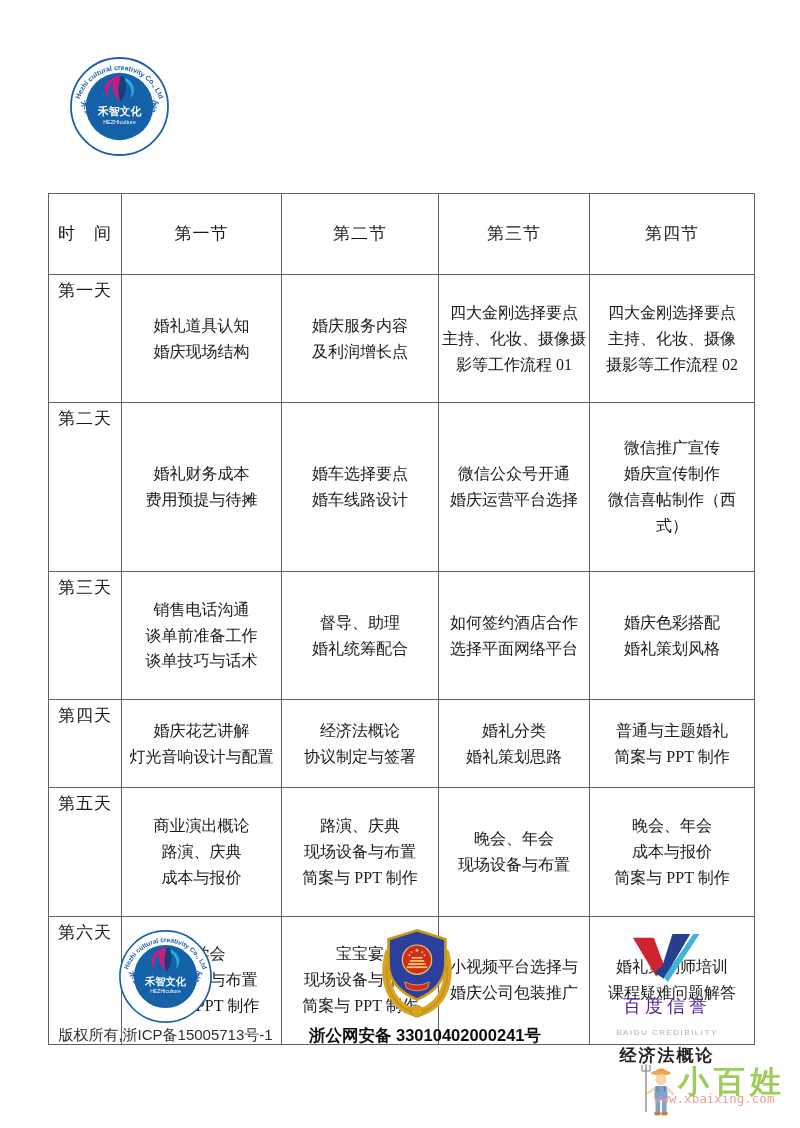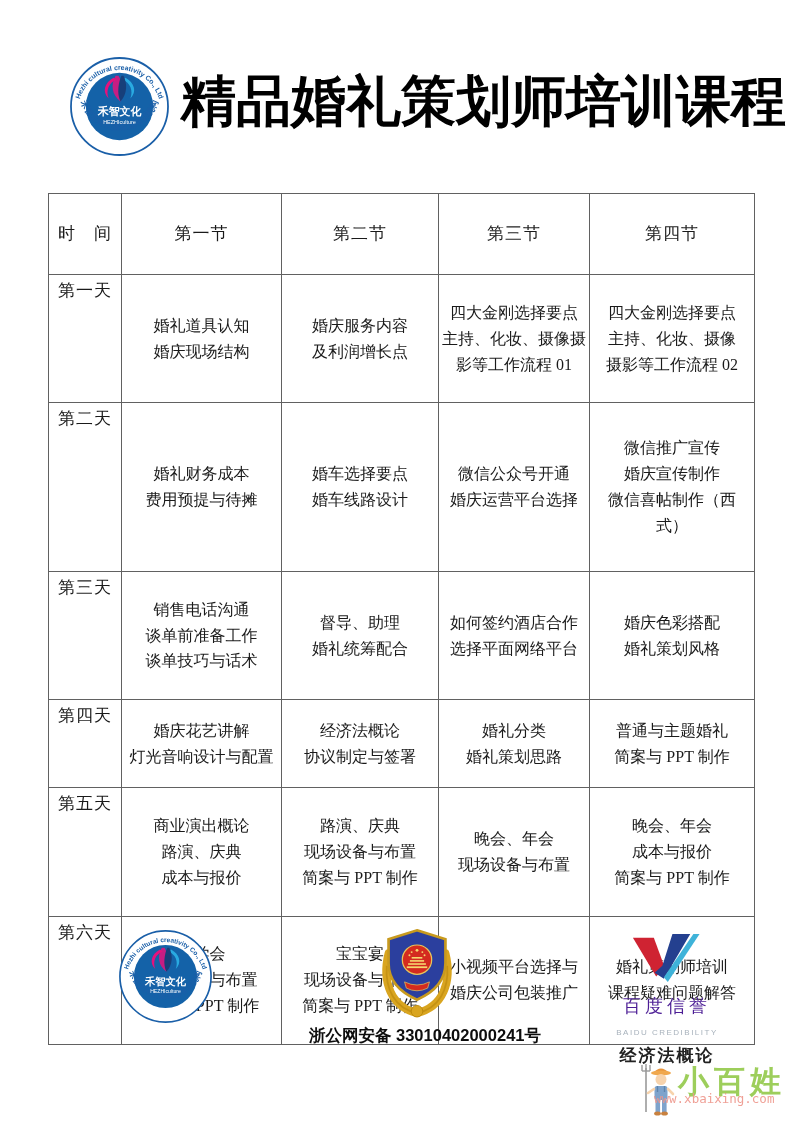--- a/index.html
+++ b/index.html
@@ -76,21 +76,20 @@
     <text font-size="7" font-weight="bold" fill="#1a5fa8" font-family="Liberation Sans, sans-serif">
       <textPath href="#arc0t" startOffset="50%" text-anchor="middle">Hezhi cultural creativity Co., Ltd</textPath>
     </text>
     <text font-size="8.5" font-weight="bold" fill="#1a5fa8" font-family="Liberation Sans, sans-serif">
       <textPath href="#arc0b" startOffset="50%" text-anchor="middle">禾智主持主播策划培训机构</textPath>
     </text>
     <text x="50" y="59" text-anchor="middle" font-size="11" font-weight="bold" fill="#ffffff" font-family="Liberation Sans, sans-serif">禾智文化</text>
     <text x="50" y="68" text-anchor="middle" font-size="5.5" fill="#ffffff" font-family="Liberation Sans, sans-serif">HEZHIculture</text>
   </svg></div>
 
-  <h1 class="page-title">精品婚礼策划师培训课程</h1>
 
   <table class="course">
     <colgroup>
       <col style="width:73px">
         <col style="width:160px">
         <col style="width:157px">
       <col style="width:151px">
         <col style="width:165px">
     </colgroup>
     <thead>
@@ -194,20 +193,21 @@
     <path d="M54 19 C58 27 58 37 51 45 C47 37 49 25 52 19 Z" fill="#173f7a"></path>
     <text font-size="7" font-weight="bold" fill="#1a5fa8" font-family="Liberation Sans, sans-serif">
       <textPath href="#arc1t" startOffset="50%" text-anchor="middle">Hezhi cultural creativity Co., Ltd</textPath>
     </text>
     <text font-size="8.5" font-weight="bold" fill="#1a5fa8" font-family="Liberation Sans, sans-serif">
       <textPath href="#arc1b" startOffset="50%" text-anchor="middle">禾智主持主播策划培训机构</textPath>
     </text>
     <text x="50" y="59" text-anchor="middle" font-size="11" font-weight="bold" fill="#ffffff" font-family="Liberation Sans, sans-serif">禾智文化</text>
     <text x="50" y="68" text-anchor="middle" font-size="5.5" fill="#ffffff" font-family="Liberation Sans, sans-serif">HEZHIculture</text>
   </svg></div>
+  <div class="foot-caption copyright">版权所有,浙ICP备15005713号-1</div>
 
   <svg class="police-badge" viewBox="0 0 90 104">
 
     <path d="M45 97 C16 90 5 62 13 30" fill="none" stroke="#d9a520" stroke-width="9" stroke-linecap="round"></path>
     <path d="M45 97 C74 90 85 62 77 30" fill="none" stroke="#d9a520" stroke-width="9" stroke-linecap="round"></path>
     <path d="M45 97 C20 92 9 70 11 44" fill="none" stroke="#b8860b" stroke-width="2" opacity=".6"></path>
     <path d="M45 97 C70 92 81 70 79 44" fill="none" stroke="#b8860b" stroke-width="2" opacity=".6"></path>
     <circle cx="45" cy="95" r="6.5" fill="#d9a520" stroke="#b8860b" stroke-width="1"></circle>
 
     <path d="M45 4 L77 14 L77 41 C77 61 63 74 45 82 C27 74 13 61 13 41 L13 14 Z" fill="#2b3f9e" stroke="#c89a1e" stroke-width="3"></path>

